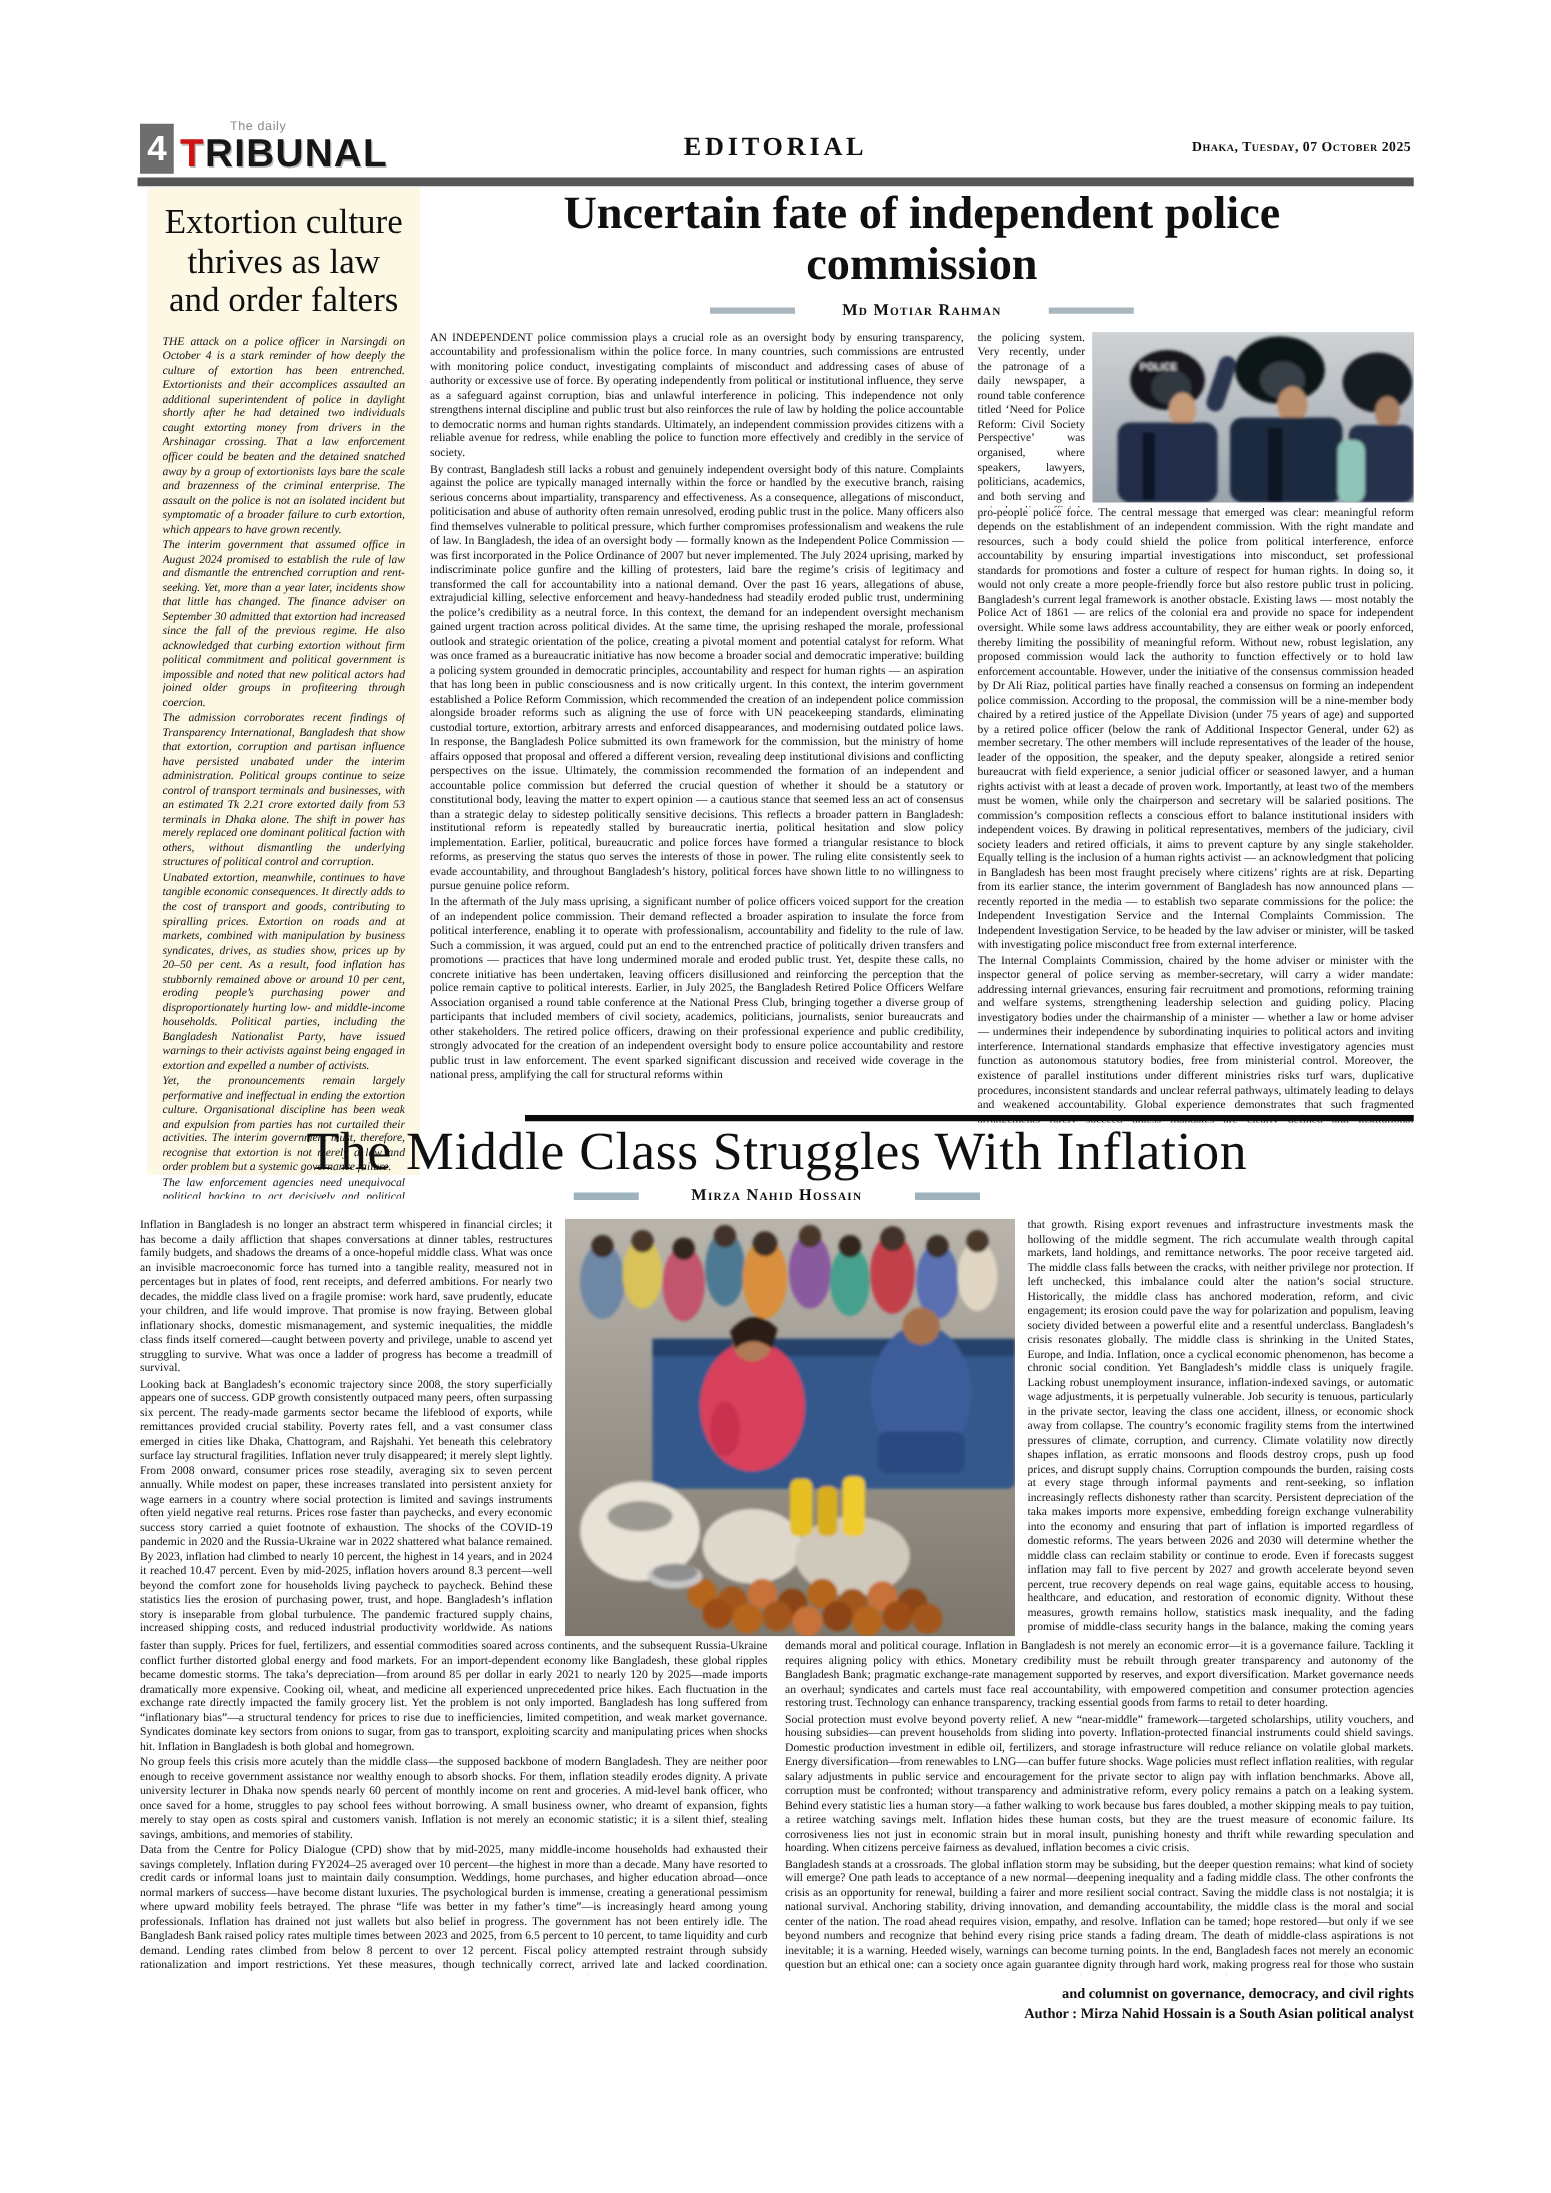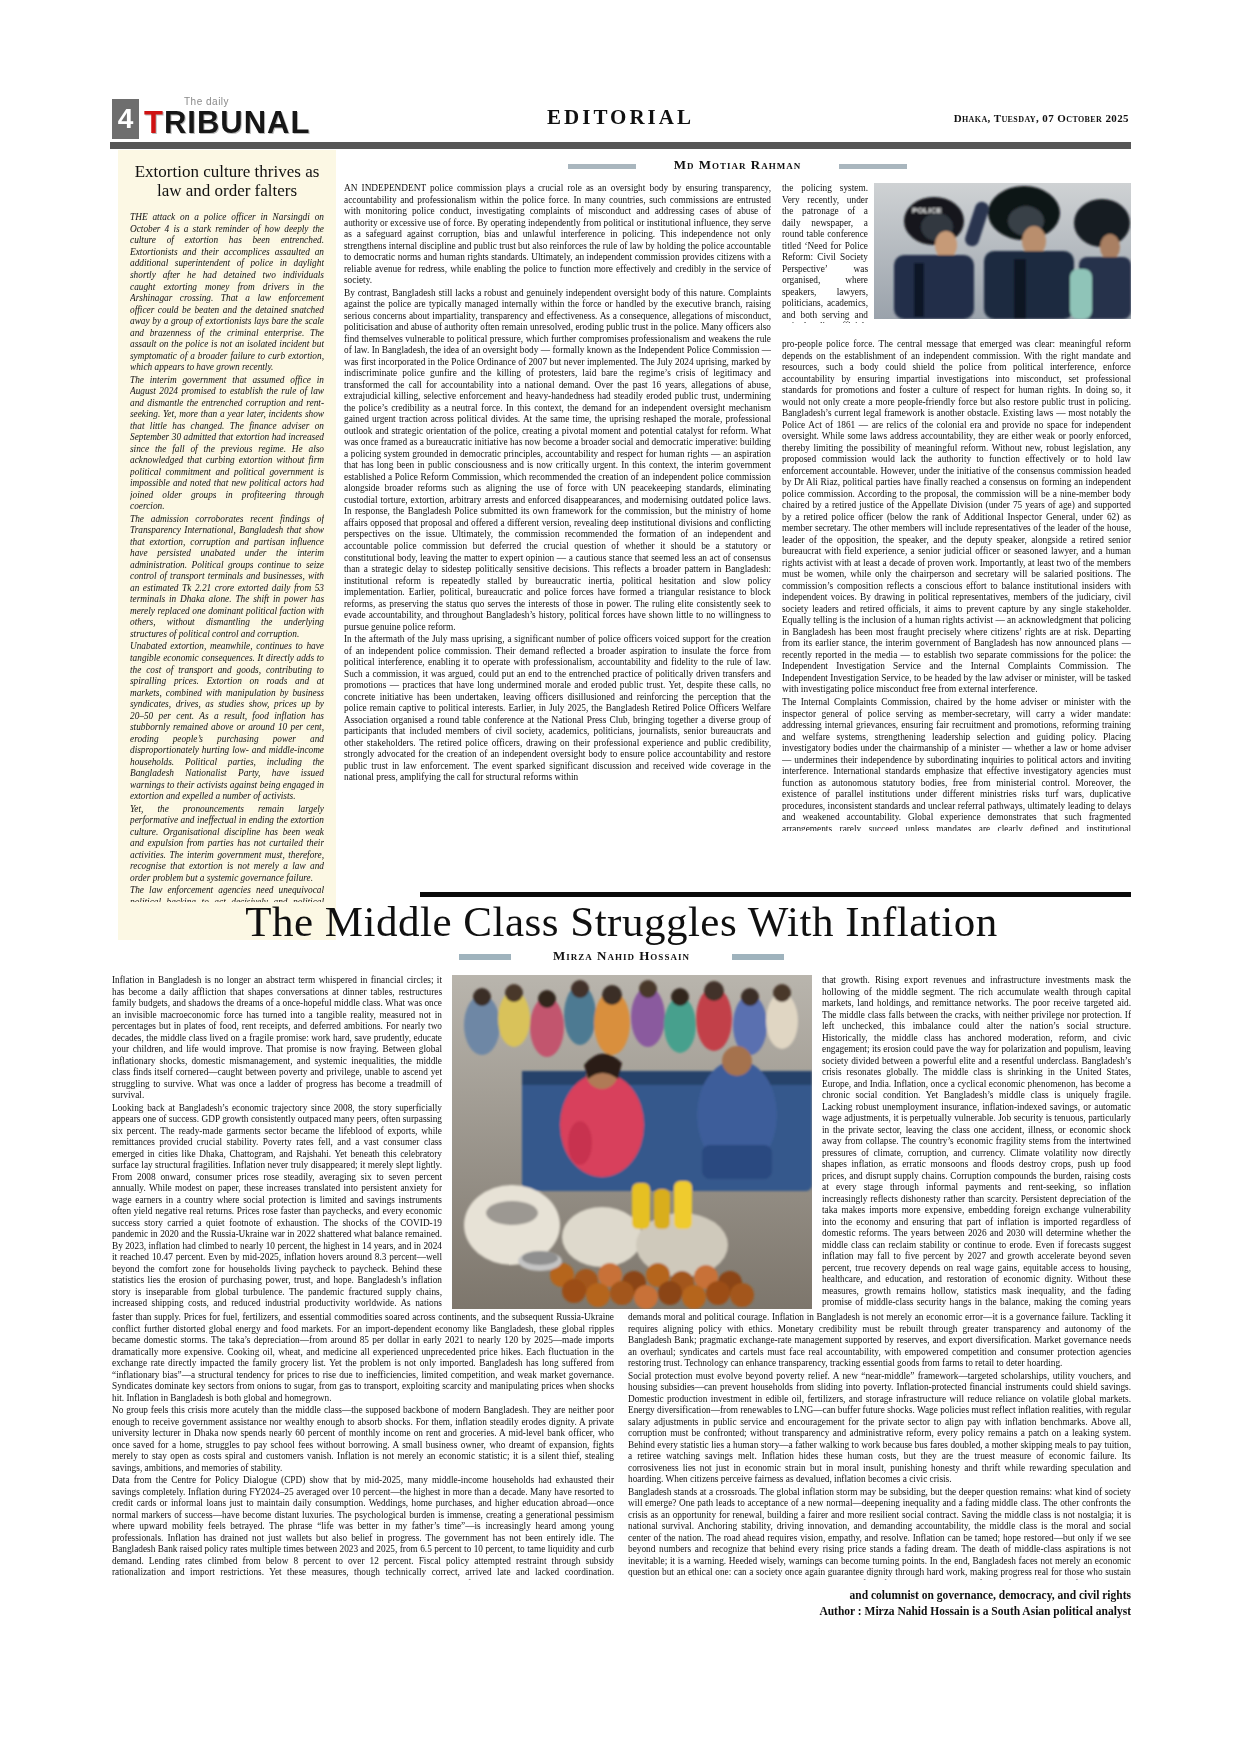--- a/index.html
+++ b/index.html
@@ -24,37 +24,37 @@
   .header-rule{position:absolute;left:110px;top:142px;width:1021px;height:7px;background:#565656;}
 
   
   .bodytext{font-size:9.3px;line-height:1.24;text-align:justify;}
   .bodytext p{margin:0;}
   .bodytext p + p{margin-top:1px;}
 
   
   .extortion{position:absolute;left:118px;top:150px;width:218px;height:790px;
              background:#fcf8e4;padding:6px 12px;box-sizing:border-box;}
-  .ext-title{font-size:17px;line-height:1.13;text-align:center;margin:6px 0 12px 0;}
+  .ext-title{font-size:28px;line-height:1.13;text-align:center;margin:6px 0 12px 0;}
   .extortion .bodytext{height:690px;overflow:hidden;font-style:italic;}
 
   
   .police{position:absolute;left:344px;top:150px;width:787px;}
   .pol-title{font-size:37px;font-weight:bold;line-height:1.12;text-align:center;margin:0 auto;width:660px;}
   .byline{margin-top:7px;text-align:center;font-weight:bold;font-size:13px;
           font-variant:small-caps;letter-spacing:1px;white-space:nowrap;}
   .byline .bar{display:inline-block;vertical-align:middle;width:68px;height:5px;
                background:#a9b6be;margin:0 38px;}
   .pol-body{margin-top:10px;display:flex;gap:11px;}
   .pol-colL{width:428px;height:640px;overflow:hidden;}
   .pol-colR{flex:1;}
   .pol-rtop{display:flex;gap:6px;}
   .pol-rnarrow{width:86px;height:140px;overflow:hidden;}
   .photo1{width:257px;height:136px;overflow:hidden;background:#aab0b6;}
-  .pol-rrest{margin-top:16px;height:492px;overflow:hidden;}
+  .pol-rrest{margin-top:0;height:492px;overflow:hidden;}
 
   .divider{position:absolute;left:420px;top:892px;width:711px;height:5px;background:#0a0a0a;}
 
   
   .inflation{position:absolute;left:112px;top:900px;width:1019px;}
   .inf-title{font-size:43px;font-weight:400;line-height:1.0;text-align:center;letter-spacing:.5px;}
   .inf-byline{margin-top:5px;}
   .inf-byline .bar{width:52px;height:6px;margin:0 42px;background:#9fb3bd;}
   .inf-top{margin-top:11px;display:flex;gap:10px;height:334px;overflow:hidden;}
   .inf-colA{width:330px;height:334px;overflow:hidden;}
@@ -87,20 +87,21 @@
       <p>THE attack on a police officer in Narsingdi on October 4 is a stark reminder of how deeply the culture of extortion has been entrenched. Extortionists and their accomplices assaulted an additional superintendent of police in daylight shortly after he had detained two individuals caught extorting money from drivers in the Arshinagar crossing. That a law enforcement officer could be beaten and the detained snatched away by a group of extortionists lays bare the scale and brazenness of the criminal enterprise. The assault on the police is not an isolated incident but symptomatic of a broader failure to curb extortion, which appears to have grown recently.</p>
       <p>The interim government that assumed office in August 2024 promised to establish the rule of law and dismantle the entrenched corruption and rent-seeking. Yet, more than a year later, incidents show that little has changed. The finance adviser on September 30 admitted that extortion had increased since the fall of the previous regime. He also acknowledged that curbing extortion without firm political commitment and political government is impossible and noted that new political actors had joined older groups in profiteering through coercion.</p>
       <p>The admission corroborates recent findings of Transparency International, Bangladesh that show that extortion, corruption and partisan influence have persisted unabated under the interim administration. Political groups continue to seize control of transport terminals and businesses, with an estimated Tk 2.21 crore extorted daily from 53 terminals in Dhaka alone. The shift in power has merely replaced one dominant political faction with others, without dismantling the underlying structures of political control and corruption.</p>
       <p>Unabated extortion, meanwhile, continues to have tangible economic consequences. It directly adds to the cost of transport and goods, contributing to spiralling prices. Extortion on roads and at markets, combined with manipulation by business syndicates, drives, as studies show, prices up by 20–50 per cent. As a result, food inflation has stubbornly remained above or around 10 per cent, eroding people’s purchasing power and disproportionately hurting low- and middle-income households. Political parties, including the Bangladesh Nationalist Party, have issued warnings to their activists against being engaged in extortion and expelled a number of activists.</p>
       <p>Yet, the pronouncements remain largely performative and ineffectual in ending the extortion culture. Organisational discipline has been weak and expulsion from parties has not curtailed their activities. The interim government must, therefore, recognise that extortion is not merely a law and order problem but a systemic governance failure.</p>
       <p>The law enforcement agencies need unequivocal political backing to act decisively and political parties must rein in their activists to demonstrate commitment to ending the culture of extortion. Without deterrent measures, the extortion culture will continue to thrive, undermining public confidence and economic stability.</p>
     </div>
   </div>
 
   <div class="police">
+    <div class="pol-title">Uncertain fate of independent police commission</div>
     <div class="byline"><span class="bar"></span><span>Md Motiar Rahman</span><span class="bar"></span></div>
 
     <div class="pol-body">
       <div class="pol-colL bodytext">
         <p>AN INDEPENDENT police commission plays a crucial role as an oversight body by ensuring transparency, accountability and professionalism within the police force. In many countries, such commissions are entrusted with monitoring police conduct, investigating complaints of misconduct and addressing cases of abuse of authority or excessive use of force. By operating independently from political or institutional influence, they serve as a safeguard against corruption, bias and unlawful interference in policing. This independence not only strengthens internal discipline and public trust but also reinforces the rule of law by holding the police accountable to democratic norms and human rights standards. Ultimately, an independent commission provides citizens with a reliable avenue for redress, while enabling the police to function more effectively and credibly in the service of society.</p>
         <p>By contrast, Bangladesh still lacks a robust and genuinely independent oversight body of this nature. Complaints against the police are typically managed internally within the force or handled by the executive branch, raising serious concerns about impartiality, transparency and effectiveness. As a consequence, allegations of misconduct, politicisation and abuse of authority often remain unresolved, eroding public trust in the police. Many officers also find themselves vulnerable to political pressure, which further compromises professionalism and weakens the rule of law. In Bangladesh, the idea of an oversight body — formally known as the Independent Police Commission — was first incorporated in the Police Ordinance of 2007 but never implemented. The July 2024 uprising, marked by indiscriminate police gunfire and the killing of protesters, laid bare the regime’s crisis of legitimacy and transformed the call for accountability into a national demand. Over the past 16 years, allegations of abuse, extrajudicial killing, selective enforcement and heavy-handedness had steadily eroded public trust, undermining the police’s credibility as a neutral force. In this context, the demand for an independent oversight mechanism gained urgent traction across political divides. At the same time, the uprising reshaped the morale, professional outlook and strategic orientation of the police, creating a pivotal moment and potential catalyst for reform. What was once framed as a bureaucratic initiative has now become a broader social and democratic imperative: building a policing system grounded in democratic principles, accountability and respect for human rights — an aspiration that has long been in public consciousness and is now critically urgent. In this context, the interim government established a Police Reform Commission, which recommended the creation of an independent police commission alongside broader reforms such as aligning the use of force with UN peacekeeping standards, eliminating custodial torture, extortion, arbitrary arrests and enforced disappearances, and modernising outdated police laws. In response, the Bangladesh Police submitted its own framework for the commission, but the ministry of home affairs opposed that proposal and offered a different version, revealing deep institutional divisions and conflicting perspectives on the issue. Ultimately, the commission recommended the formation of an independent and accountable police commission but deferred the crucial question of whether it should be a statutory or constitutional body, leaving the matter to expert opinion — a cautious stance that seemed less an act of consensus than a strategic delay to sidestep politically sensitive decisions. This reflects a broader pattern in Bangladesh: institutional reform is repeatedly stalled by bureaucratic inertia, political hesitation and slow policy implementation. Earlier, political, bureaucratic and police forces have formed a triangular resistance to block reforms, as preserving the status quo serves the interests of those in power. The ruling elite consistently seek to evade accountability, and throughout Bangladesh’s history, political forces have shown little to no willingness to pursue genuine police reform.</p>
         <p>In the aftermath of the July mass uprising, a significant number of police officers voiced support for the creation of an independent police commission. Their demand reflected a broader aspiration to insulate the force from political interference, enabling it to operate with professionalism, accountability and fidelity to the rule of law. Such a commission, it was argued, could put an end to the entrenched practice of politically driven transfers and promotions — practices that have long undermined morale and eroded public trust. Yet, despite these calls, no concrete initiative has been undertaken, leaving officers disillusioned and reinforcing the perception that the police remain captive to political interests. Earlier, in July 2025, the Bangladesh Retired Police Officers Welfare Association organised a round table conference at the National Press Club, bringing together a diverse group of participants that included members of civil society, academics, politicians, journalists, senior bureaucrats and other stakeholders. The retired police officers, drawing on their professional experience and public credibility, strongly advocated for the creation of an independent oversight body to ensure police accountability and restore public trust in law enforcement. The event sparked significant discussion and received wide coverage in the national press, amplifying the call for structural reforms within</p>
       </div>
       <div class="pol-colR">
         <div class="pol-rtop">

